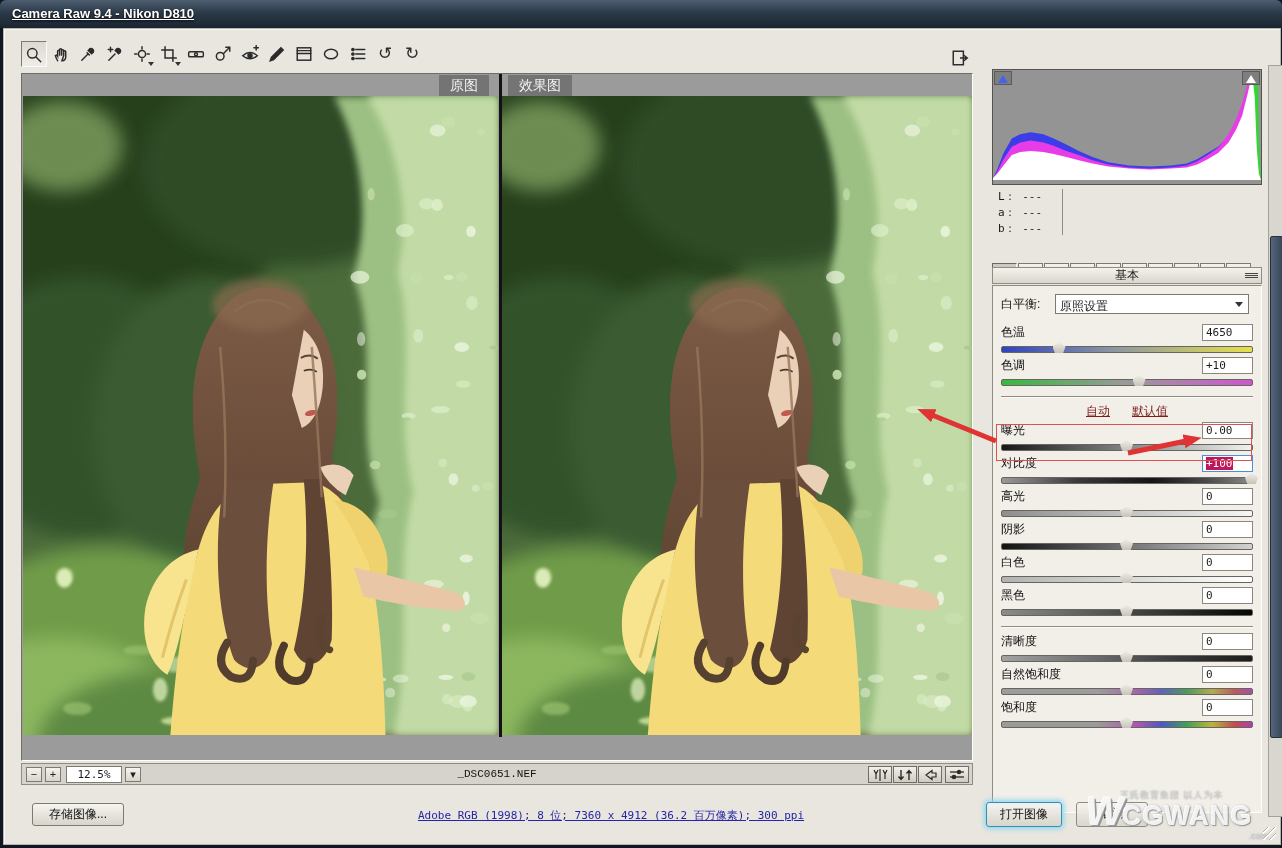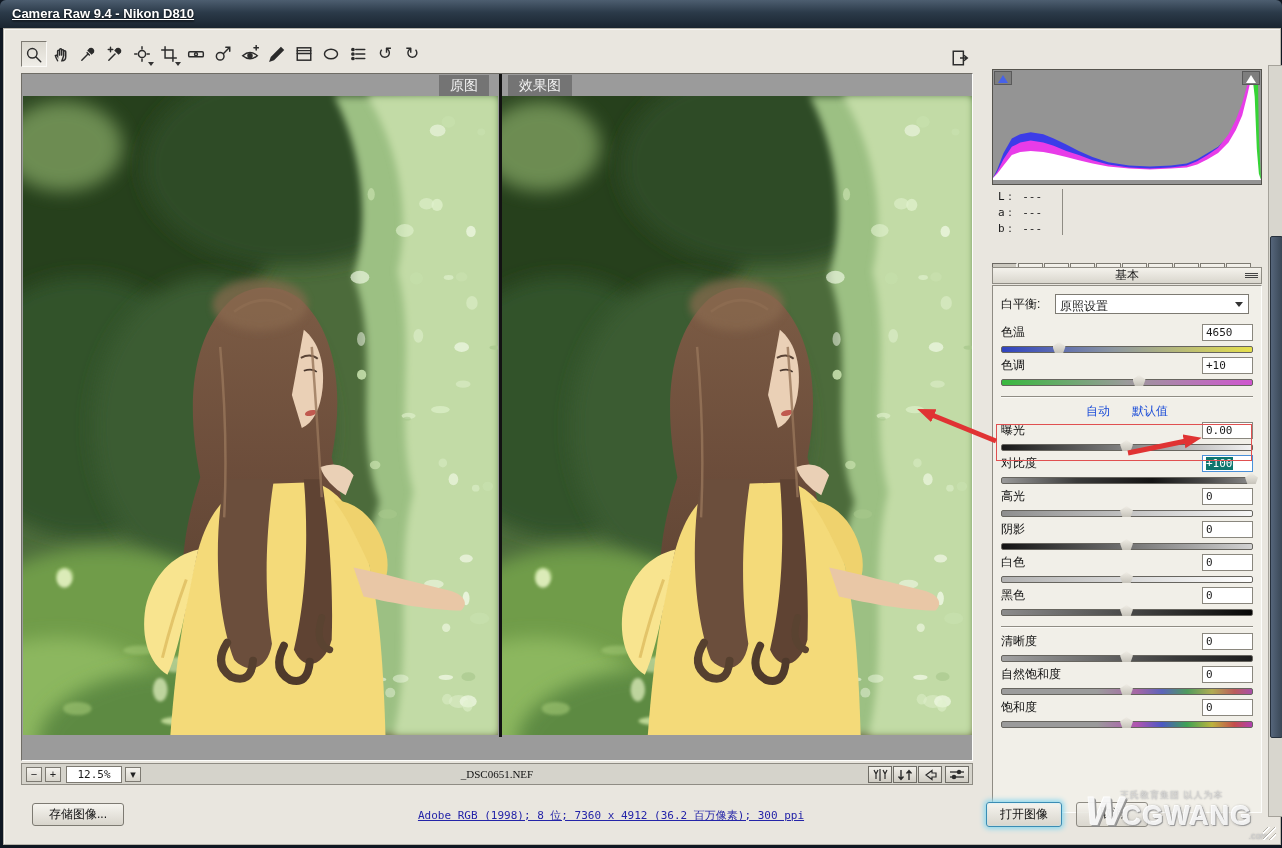--- a/index.html
+++ b/index.html
@@ -29,21 +29,21 @@
   .tabchip{position:absolute;top:1px;height:21px;line-height:21px;padding:0 11px;background:#747474;color:#f2f2f2;font-size:14px;}
   .pane{position:absolute;top:22px;height:639px;overflow:hidden;background:#50703e;}
   .pane svg{display:block;width:100%;height:100%;}
   .pane-divider{position:absolute;left:477px;top:0;width:3px;height:663px;background:#121212;}
   .status-strip{position:absolute;left:6px;top:726px;width:952px;height:22px;background:#d5d3cb;
     border:1px solid #8f8c84;box-sizing:border-box;}
   .zbtn{position:absolute;top:3px;width:16px;height:15px;background:linear-gradient(#f5f3ee,#d8d5cc);
     border:1px solid #7d7a72;box-sizing:border-box;text-align:center;line-height:13px;font-size:11px;color:#222;}
   .zoom-box{position:absolute;left:44px;top:2px;width:56px;height:17px;background:#fff;border:1px solid #7d7a72;
     box-sizing:border-box;text-align:center;line-height:15px;font-family:"DejaVu Sans Mono",monospace;font-size:11px;}
-  .filename{position:absolute;left:0;right:0;top:4px;text-align:center;font-family:Liberation Serif, serif;font-size:11px;color:#111;}
+  .filename{position:absolute;left:0;right:0;top:4px;text-align:center;font-family:Liberation Mono, monospace;font-size:11px;color:#111;}
   .pv-btn{position:absolute;top:2px;width:24px;height:17px;background:linear-gradient(#f2f0ea,#cfccc3);
     border:1px solid #6f6d66;box-sizing:border-box;text-align:center;}
   .pv-btn svg{margin-top:1px;}
   
   .right-panel{position:absolute;left:984px;top:36px;width:278px;height:752px;}
   .histo-box{position:absolute;left:4px;top:4px;width:270px;height:116px;background:#949494;
     border:1px solid #55534d;box-sizing:border-box;}
   .clip-btn{position:absolute;top:1px;width:18px;height:14px;background:#7e7e7e;border:1px solid #5a5a5a;box-sizing:border-box;}
   .clip-btn .tri{position:absolute;left:3px;top:3px;width:0;height:0;border-left:5px solid transparent;border-right:5px solid transparent;}
   .clip-shadows{left:1px;}.clip-highlights{right:1px;}
@@ -68,38 +68,38 @@
   .wbrow .slabel{line-height:20px;}
   .wbselect{position:absolute;left:54px;top:0;width:194px;height:20px;background:#fff;border:1px solid #7d7a72;box-sizing:border-box;}
   .wbselect .wbval{position:absolute;left:4px;top:3px;}
   .dd-arrow{position:absolute;right:2px;top:2px;width:14px;height:14px;}
   .dd-arrow:after{content:"";position:absolute;left:3px;top:5px;border-left:4px solid transparent;border-right:4px solid transparent;border-top:5px solid #333;}
   .srow{position:relative;height:33px;}
   .srow-top{position:relative;height:18px;}
   .slabel{font-size:12px;color:#111;}
   .sval{position:absolute;right:0;top:0;width:46px;height:15px;background:#fff;border:1px solid #8a877e;
     font-family:"DejaVu Sans Mono",monospace;font-size:11px;line-height:15px;padding-left:3px;}
-  .sval .sel{background:#0f766e;color:#fff;}
+  .sval .sel{background:#be185d;color:#fff;}
   .strack{position:relative;height:5px;margin-top:4px;border:1px solid #67655f;border-radius:2px;}
   .sthumb{position:absolute;top:-5px;width:13px;height:11px;background:linear-gradient(#f0ede5,#c6c3ba);
     clip-path:polygon(50% 0,100% 42%,82% 100%,18% 100%,0 42%);filter:drop-shadow(0 0 1px #3c3c3c);}
   .track-temp{background:linear-gradient(90deg,#2f43c0,#8d97a0 45%,#e6e04c);}
   .track-tint{background:linear-gradient(90deg,#38b83e,#9a9a9a 50%,#cf55cf);}
   .track-exposure{background:linear-gradient(90deg,#181818,#f2f2f2);}
   .track-contrast{background:linear-gradient(90deg,#9a9a9a,#3a3a3a 30%,#141414 60%,#4a4a4a 82%,#8a8a8a);}
   .track-highlights{background:linear-gradient(90deg,#8e8e8e,#f6f6f6);}
   .track-shadows{background:linear-gradient(90deg,#121212,#d2d2d2);}
   .track-whites{background:linear-gradient(90deg,#b2b2b2,#ffffff);}
   .track-blacks{background:linear-gradient(90deg,#8c8c8c,#060606);}
   .track-clarity{background:linear-gradient(90deg,#a2a2a2,#3a3a3a 70%,#1c1c1c);}
   .track-vibrance{background:linear-gradient(90deg,#9c9c9c 0%,#9c9c9c 38%,#a566a5 54%,#5c64ba 64%,#4f9a5e 74%,#b0ac52 84%,#bb5c5c 93%,#a84fa8 100%);}
   .track-saturation{background:linear-gradient(90deg,#9a9a9a 0%,#9a9a9a 38%,#b055b0 54%,#4c58c4 64%,#3fa254 74%,#bcb43e 84%,#c44c4c 93%,#b03fb0 100%);}
   .divider{height:1px;background:#8f8c84;margin:6px 0 6px 0;box-shadow:0 1px 0 #fbfaf6;}
   .links-row{height:19px;text-align:center;}
-  .links-row a{color:#1d4ed8;margin:12px 11px;cursor:pointer;}
+  .links-row a{color:#7f1d1d;text-decoration:underline;margin:12px 11px;cursor:pointer;}
   
   .vscroll{position:absolute;left:1264px;top:36px;width:15px;height:752px;background:#d8d6ce;border:1px solid #a5a29a;box-sizing:border-box;}
   .vthumb{position:absolute;left:1px;top:170px;width:11px;height:500px;background:linear-gradient(90deg,#55657a,#394756);border:1px solid #26303c;border-radius:2px;}
   
   .btn{position:absolute;background:linear-gradient(#f6f4ef,#d8d5cc);border:1px solid #7d7a72;border-radius:3px;
     text-align:center;font-size:12px;color:#111;box-sizing:border-box;}
   .btn-save{left:28px;top:774px;width:92px;height:23px;line-height:21px;}
   .footer-link{position:absolute;left:327px;top:779px;width:560px;text-align:center;
     font-family:"DejaVu Sans Mono",monospace;font-size:11px;}
   .footer-link a{color:#2424a8;text-decoration:underline;}

